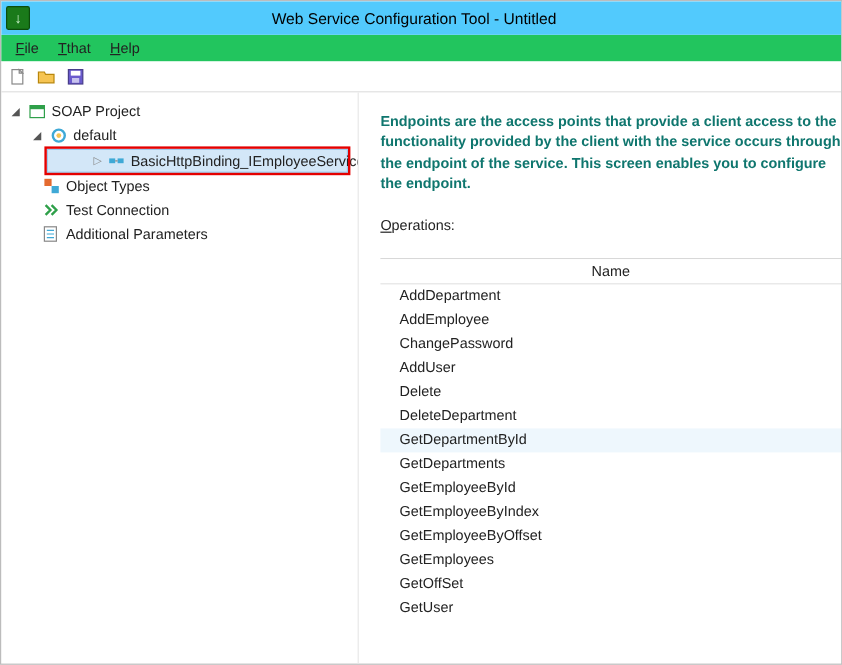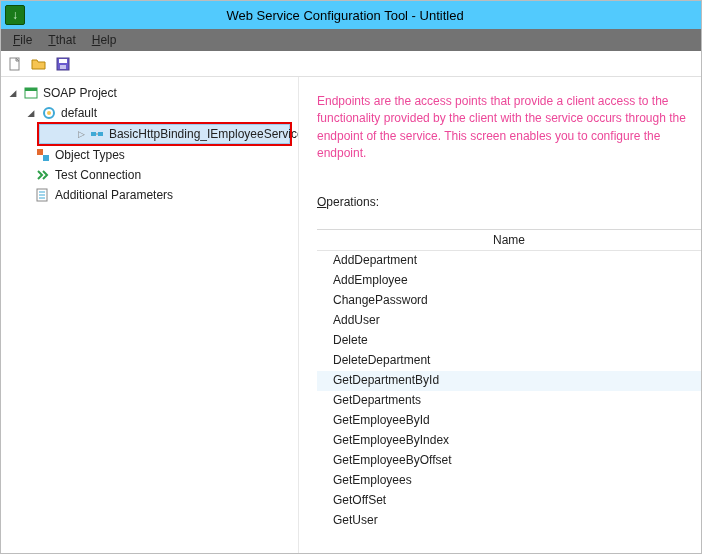--- a/index.html
+++ b/index.html
@@ -37,21 +37,21 @@
     font-size:13px;
     color:#000;
     pointer-events:none;
   }
   
   .menubar {
     height: 22px;
     display:flex;
     align-items:center;
     padding: 0 4px;
-    background:#737373;
+    background:#22c55e;
   }
   .menubar .menu-item {
     padding: 2px 8px;
     cursor:default;
   }
   .menubar .menu-item .ul { text-decoration: underline; }
   
   .toolbar {
     height: 26px;
     display:flex;
@@ -109,23 +109,24 @@
     gap:10px;
     margin-bottom:12px;
   }
   .detail-header h1 {
     font-size:19px;
     font-weight:600;
     color:#111;
   }
   .detail-desc {
     font-size:12px;
-    color:#ec4899;
+    color:#0f766e;
     line-height:1.45;
-    margin-bottom:32px;
+    margin-bottom:18px;
+    font-weight:bold;
   }
   .ops-label { font-size:12px; margin-bottom:20px; }
   .ops-label .ul { text-decoration: underline; }
   .ops-grid {
     border-top:1px solid #d8d8d8;
   }
   .ops-header {
     background:#fff;
     border-bottom:1px solid #e4e4e4;
     font-size:12px;

